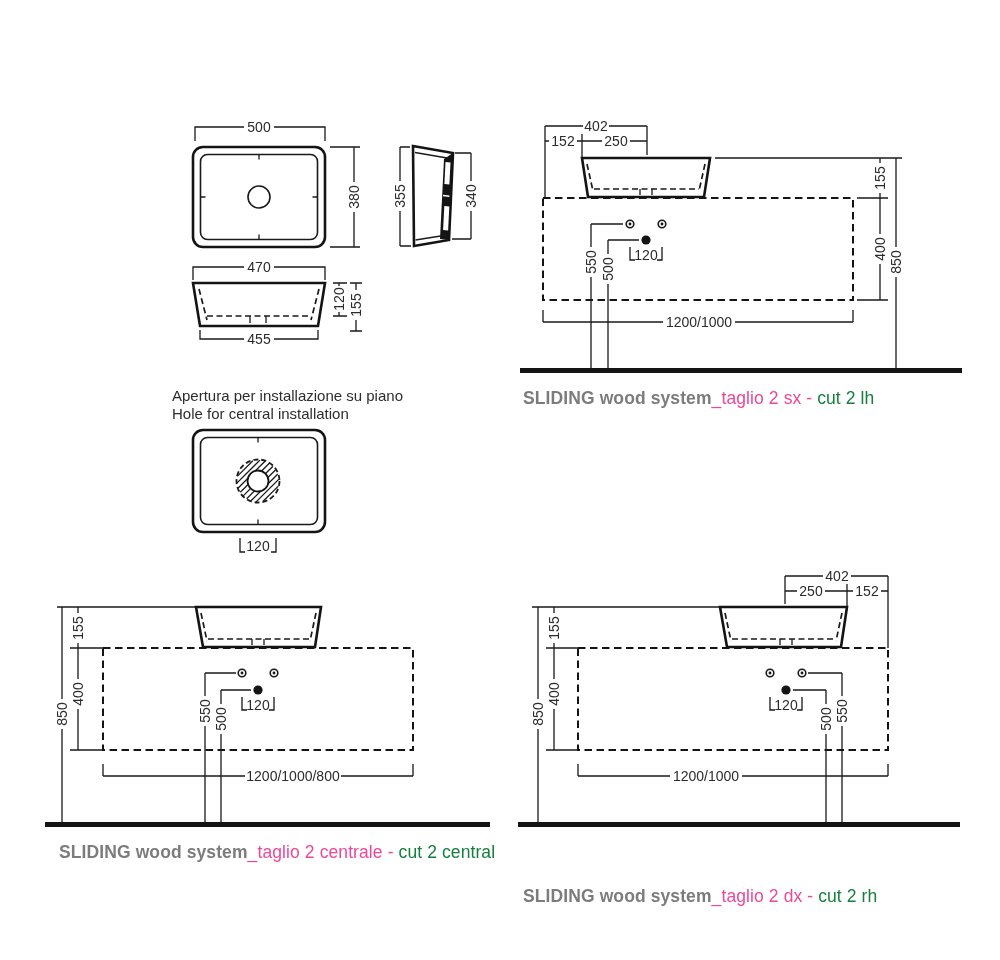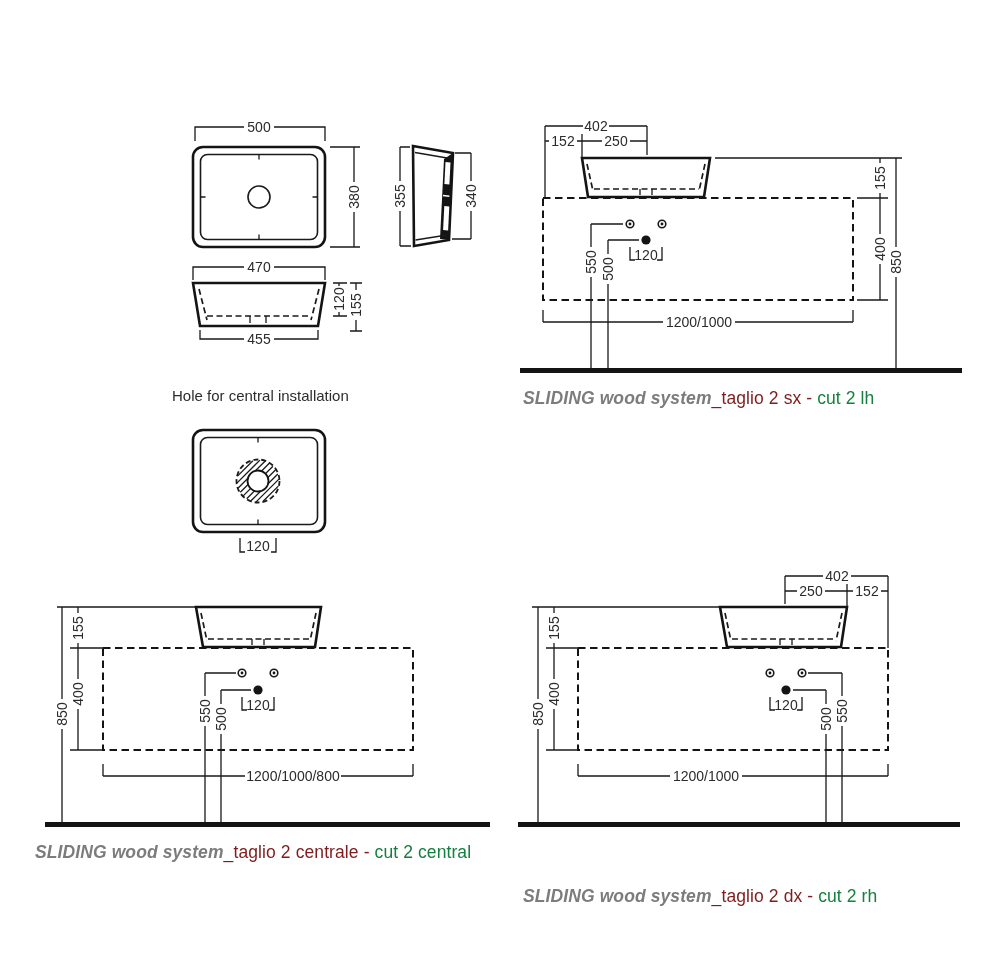--- a/index.html
+++ b/index.html
@@ -10,22 +10,22 @@
   .ln{stroke:#1a1a1a;stroke-width:1.3;fill:none;}
   .med{stroke:#1a1a1a;stroke-width:1.6;fill:none;}
   .thk{stroke:#141414;stroke-width:2.6;fill:#ffffff;stroke-linejoin:miter;}
   .dsh{stroke:#1a1a1a;stroke-width:1.7;fill:none;stroke-dasharray:6 3.5;}
   .dshbox{stroke:#141414;stroke-width:2;fill:none;stroke-dasharray:7.5 4.5;}
   .dshc{stroke:#1a1a1a;stroke-width:1.8;fill:none;stroke-dasharray:5 3;}
   .innc{fill:#ffffff;stroke:#141414;stroke-width:1.8;}
   .blk{fill:#141414;stroke:none;}
   .note{position:absolute;left:172px;top:387px;font-size:15px;line-height:1.2;color:#2d2d2d;}
   .caption{position:absolute;font-size:17.5px;white-space:pre;letter-spacing:0.1px;}
-  .cb{font-weight:bold;color:#7c7c7c;font-style:italic;}
-  .cm{color:#7f1d1d;}
+  .cb{font-weight:bold;color:#7c7c7c;}
+  .cm{color:#ec4899;}
   .cl{color:#15803d;}
 </style>
 </head>
 <body>
 
 <div class="stage">
 
 <svg width="1000" height="960" viewBox="0 0 1000 960">
 
   <g>
@@ -186,23 +186,24 @@
 
     <path class="ln" d="M578,764 L578,776 M888,764 L888,776 M578,776 L670,776 M742,776 L888,776"></path>
     <text class="dim" x="706" y="781">1200/1000</text>
 
     <rect class="blk" x="518" y="822" width="442" height="5"></rect>
   </g>
 </svg>
 
 
 <div class="note">
+  <div>Apertura per installazione su piano</div>
   <div>Hole for central installation</div>
 </div>
 
 
 <div class="caption" style="left:523px;top:388px;"><span class="cb">SLIDING wood system</span><span class="cm">_taglio 2 sx - </span><span class="cl">cut 2 lh</span></div>
 
-<div class="caption" style="left:35px;top:842px;"><span class="cb">SLIDING wood system</span><span class="cm">_taglio 2 centrale - </span><span class="cl">cut 2 central</span></div>
+<div class="caption" style="left:59px;top:842px;"><span class="cb">SLIDING wood system</span><span class="cm">_taglio 2 centrale - </span><span class="cl">cut 2 central</span></div>
 
 <div class="caption" style="left:523px;top:842px;margin-top:44px;"><span class="cb">SLIDING wood system</span><span class="cm">_taglio 2 dx - </span><span class="cl">cut 2 rh</span></div>
 
 </div>
 
 </body></html>

